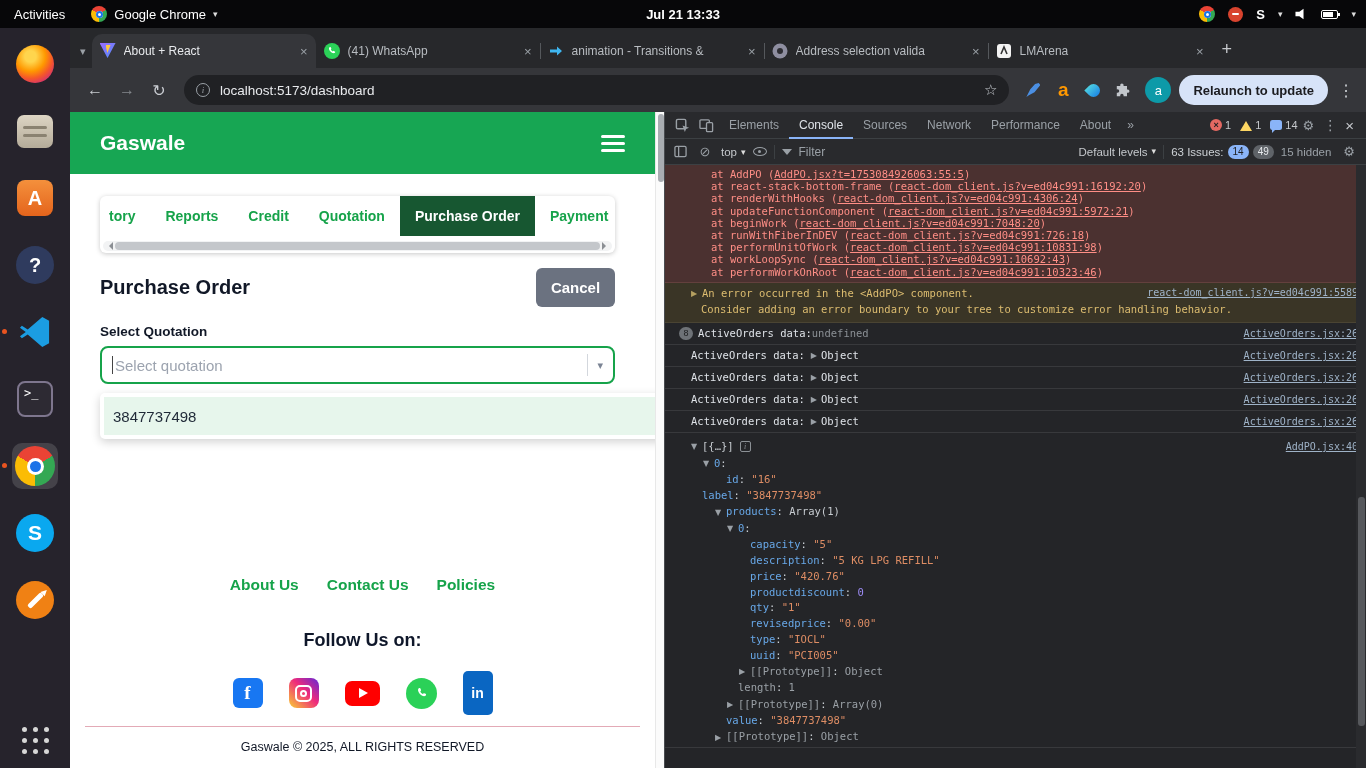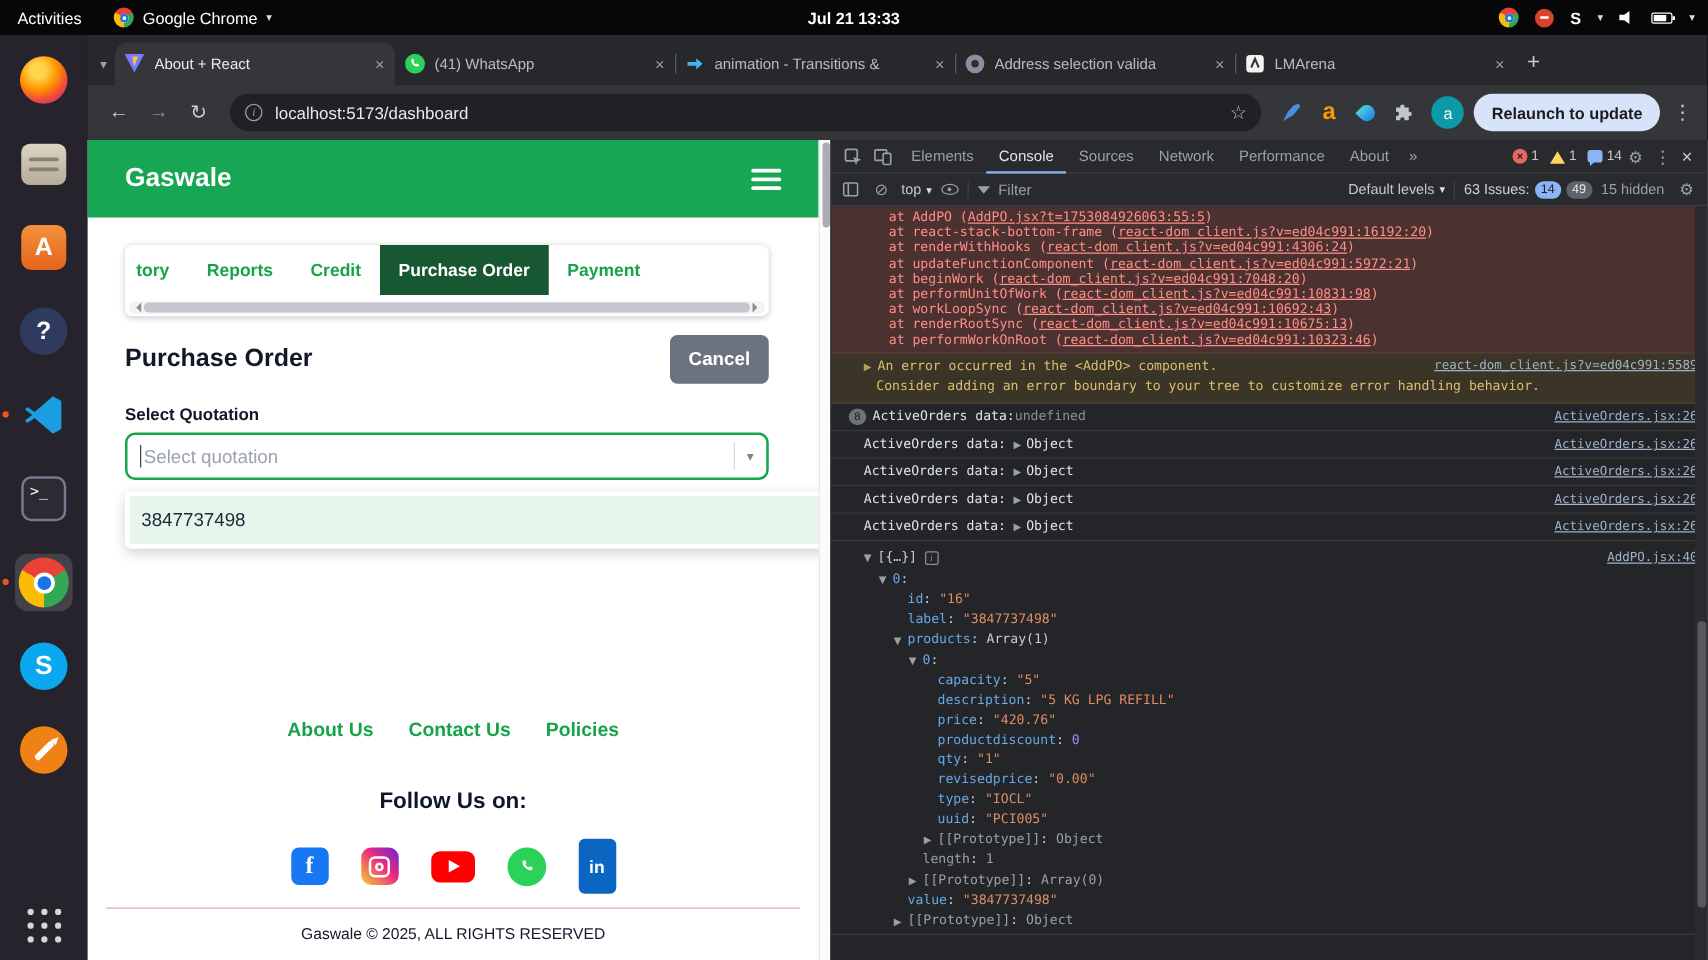--- a/index.html
+++ b/index.html
@@ -351,20 +351,21 @@
               <i></i>
               <i></i>
               <i></i>
             </div>
         </div>
         <div class="tabcard">
           <div class="ntabs" id="ntabs">
               <div class="ntab">tory</div>
               <div class="ntab">Reports</div>
               <div class="ntab">Credit</div>
+              <div class="ntab">Quotation</div>
               <div class="ntab on">Purchase Order</div>
               <div class="ntab">Payment</div>
             </div>
           <div class="hscroll">
             <span class="ha l"></span>
             <div class="hthumb"></div>
             <span class="ha r"></span>
           </div>
         </div>
         <h2 class="pheading">Purchase Order</h2>
@@ -482,23 +483,23 @@
           <span class="hidden-count">15 hidden</span>
           <span class="cb-gear">⚙</span>
         </div>
         <div class="console">
           <div class="stack" id="cstack">
               <div class="sline">at AddPO (<span class="slink">AddPO.jsx?t=1753084926063:55:5</span>)</div>
               <div class="sline">at react-stack-bottom-frame (<span class="slink">react-dom_client.js?v=ed04c991:16192:20</span>)</div>
               <div class="sline">at renderWithHooks (<span class="slink">react-dom_client.js?v=ed04c991:4306:24</span>)</div>
               <div class="sline">at updateFunctionComponent (<span class="slink">react-dom_client.js?v=ed04c991:5972:21</span>)</div>
               <div class="sline">at beginWork (<span class="slink">react-dom_client.js?v=ed04c991:7048:20</span>)</div>
+              <div class="sline">at runWithFiberInDEV (<span class="slink">react-dom_client.js?v=ed04c991:726:18</span>)</div>
               <div class="sline">at performUnitOfWork (<span class="slink">react-dom_client.js?v=ed04c991:10831:98</span>)</div>
               <div class="sline">at workLoopSync (<span class="slink">react-dom_client.js?v=ed04c991:10692:43</span>)</div>
-              <div class="sline">at renderRootSync (<span class="slink">react-dom_client.js?v=ed04c991:10675:13</span>)</div>
               <div class="sline">at performWorkOnRoot (<span class="slink">react-dom_client.js?v=ed04c991:10323:46</span>)</div>
             </div>
           <div class="warnrow">
             <span class="arr warnarr">▶</span>
             <span class="wtext">An error occurred in the &lt;AddPO&gt; component.</span>
             <span class="src">react-dom_client.js?v=ed04c991:5589</span>
           </div>
           <div class="warnbody">
             <div>Consider adding an error boundary to your tree to customize error handling behavior.</div>
           </div>
@@ -546,21 +547,21 @@
                 <span class="k">0</span>
                 <span class="cln">: </span>
                 <span class="v-plain"></span>
               </div>
               <div class="trow" style="padding-left:50px">
                 <span class="arr"></span>
                 <span class="k">id</span>
                 <span class="cln">: </span>
                 <span class="v-str">"16"</span>
               </div>
-              <div class="trow" style="padding-left:50px">
+              <div class="trow" style="padding-left:26px">
                 <span class="arr"></span>
                 <span class="k">label</span>
                 <span class="cln">: </span>
                 <span class="v-str">"3847737498"</span>
               </div>
               <div class="trow" style="padding-left:50px">
                 <span class="arr">▼</span>
                 <span class="k">products</span>
                 <span class="cln">: </span>
                 <span class="v-plain">Array(1)</span>

